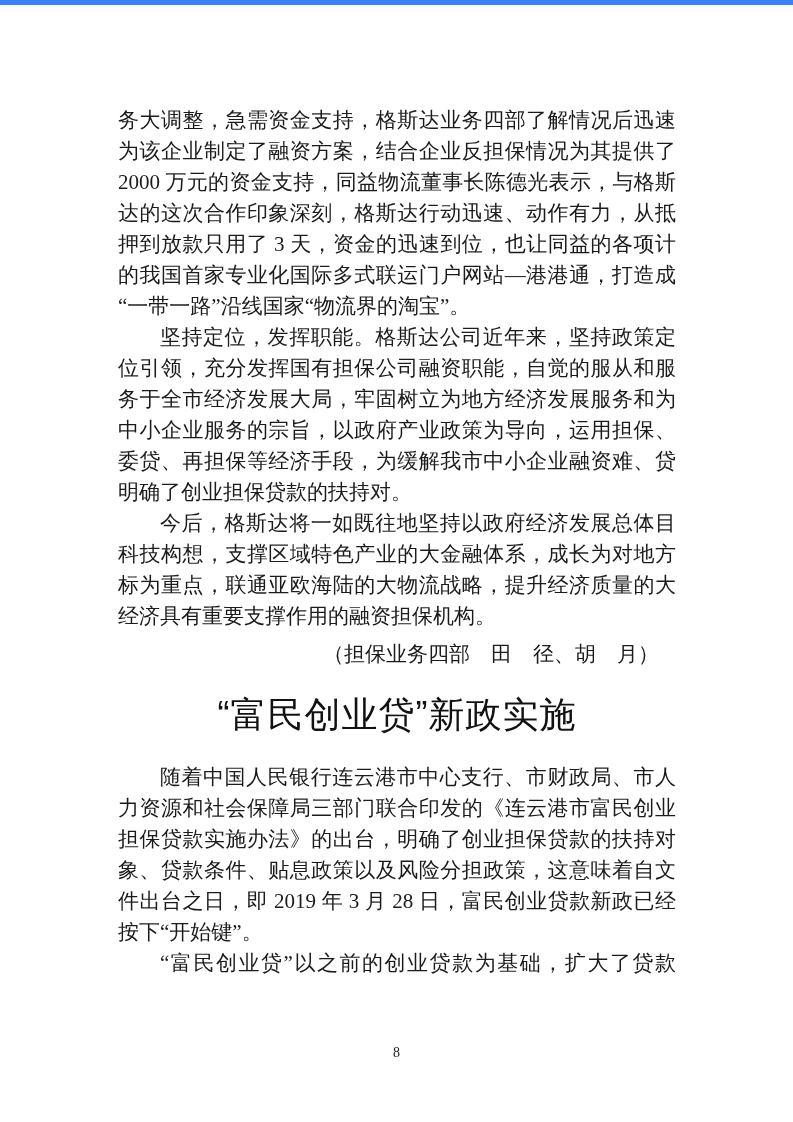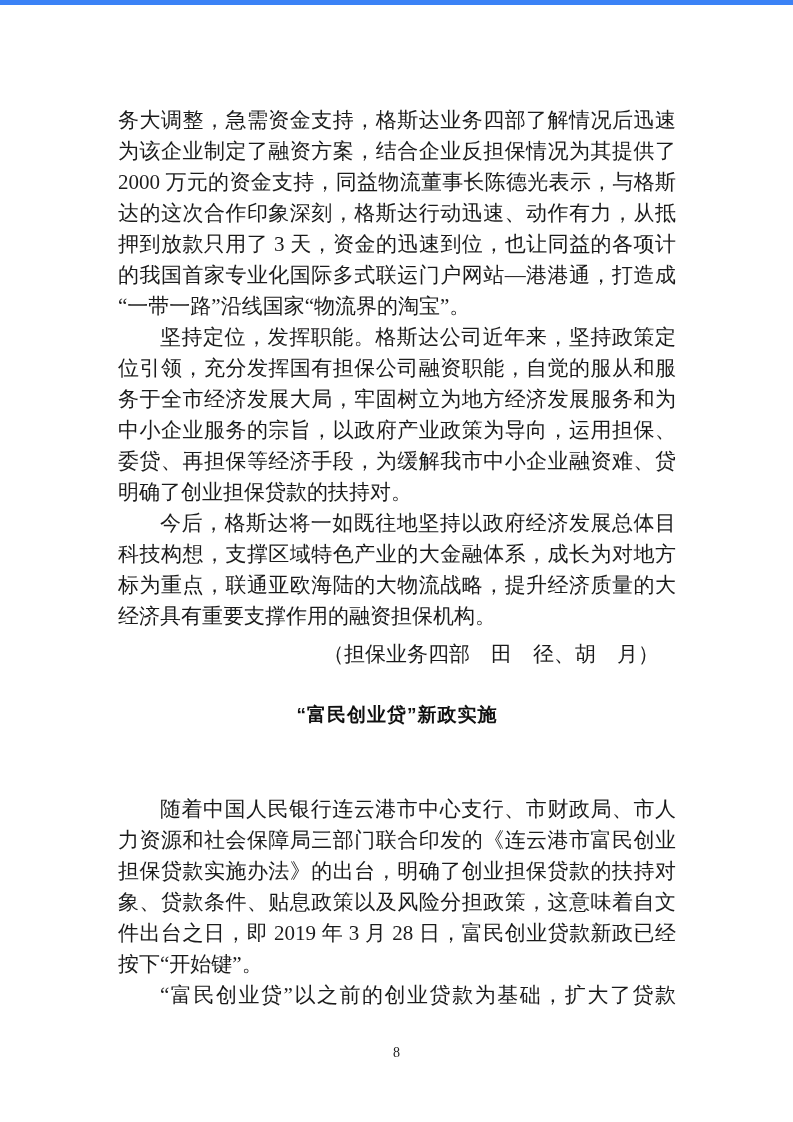--- a/index.html
+++ b/index.html
@@ -42,28 +42,28 @@
     margin: 7px;
     text-align: right;
     text-align-last: right;
     padding-right: 10px;
   }
   .title {
     margin: 26px 0 0 0;
     text-align: right;
     text-align-last: center;
     font-family: "Liberation Sans", "DejaVu Sans", sans-serif;
-    font-weight: 700;
-    font-size: 19px;
+    font-weight: 400;
+    font-size: 36px;
     line-height: 38px;
     color: #111111;
     letter-spacing: 1px;
   }
   .article-second {
-    margin-top: 60px;
+    margin-top: 28px;
   }
   .footer {
     position: absolute;
     left: 0;
     top: 1040px;
     width: 100%;
     text-align: center;
     font-family: "Liberation Serif", "DejaVu Serif", serif;
     font-size: 14px;
     color: #222222;

